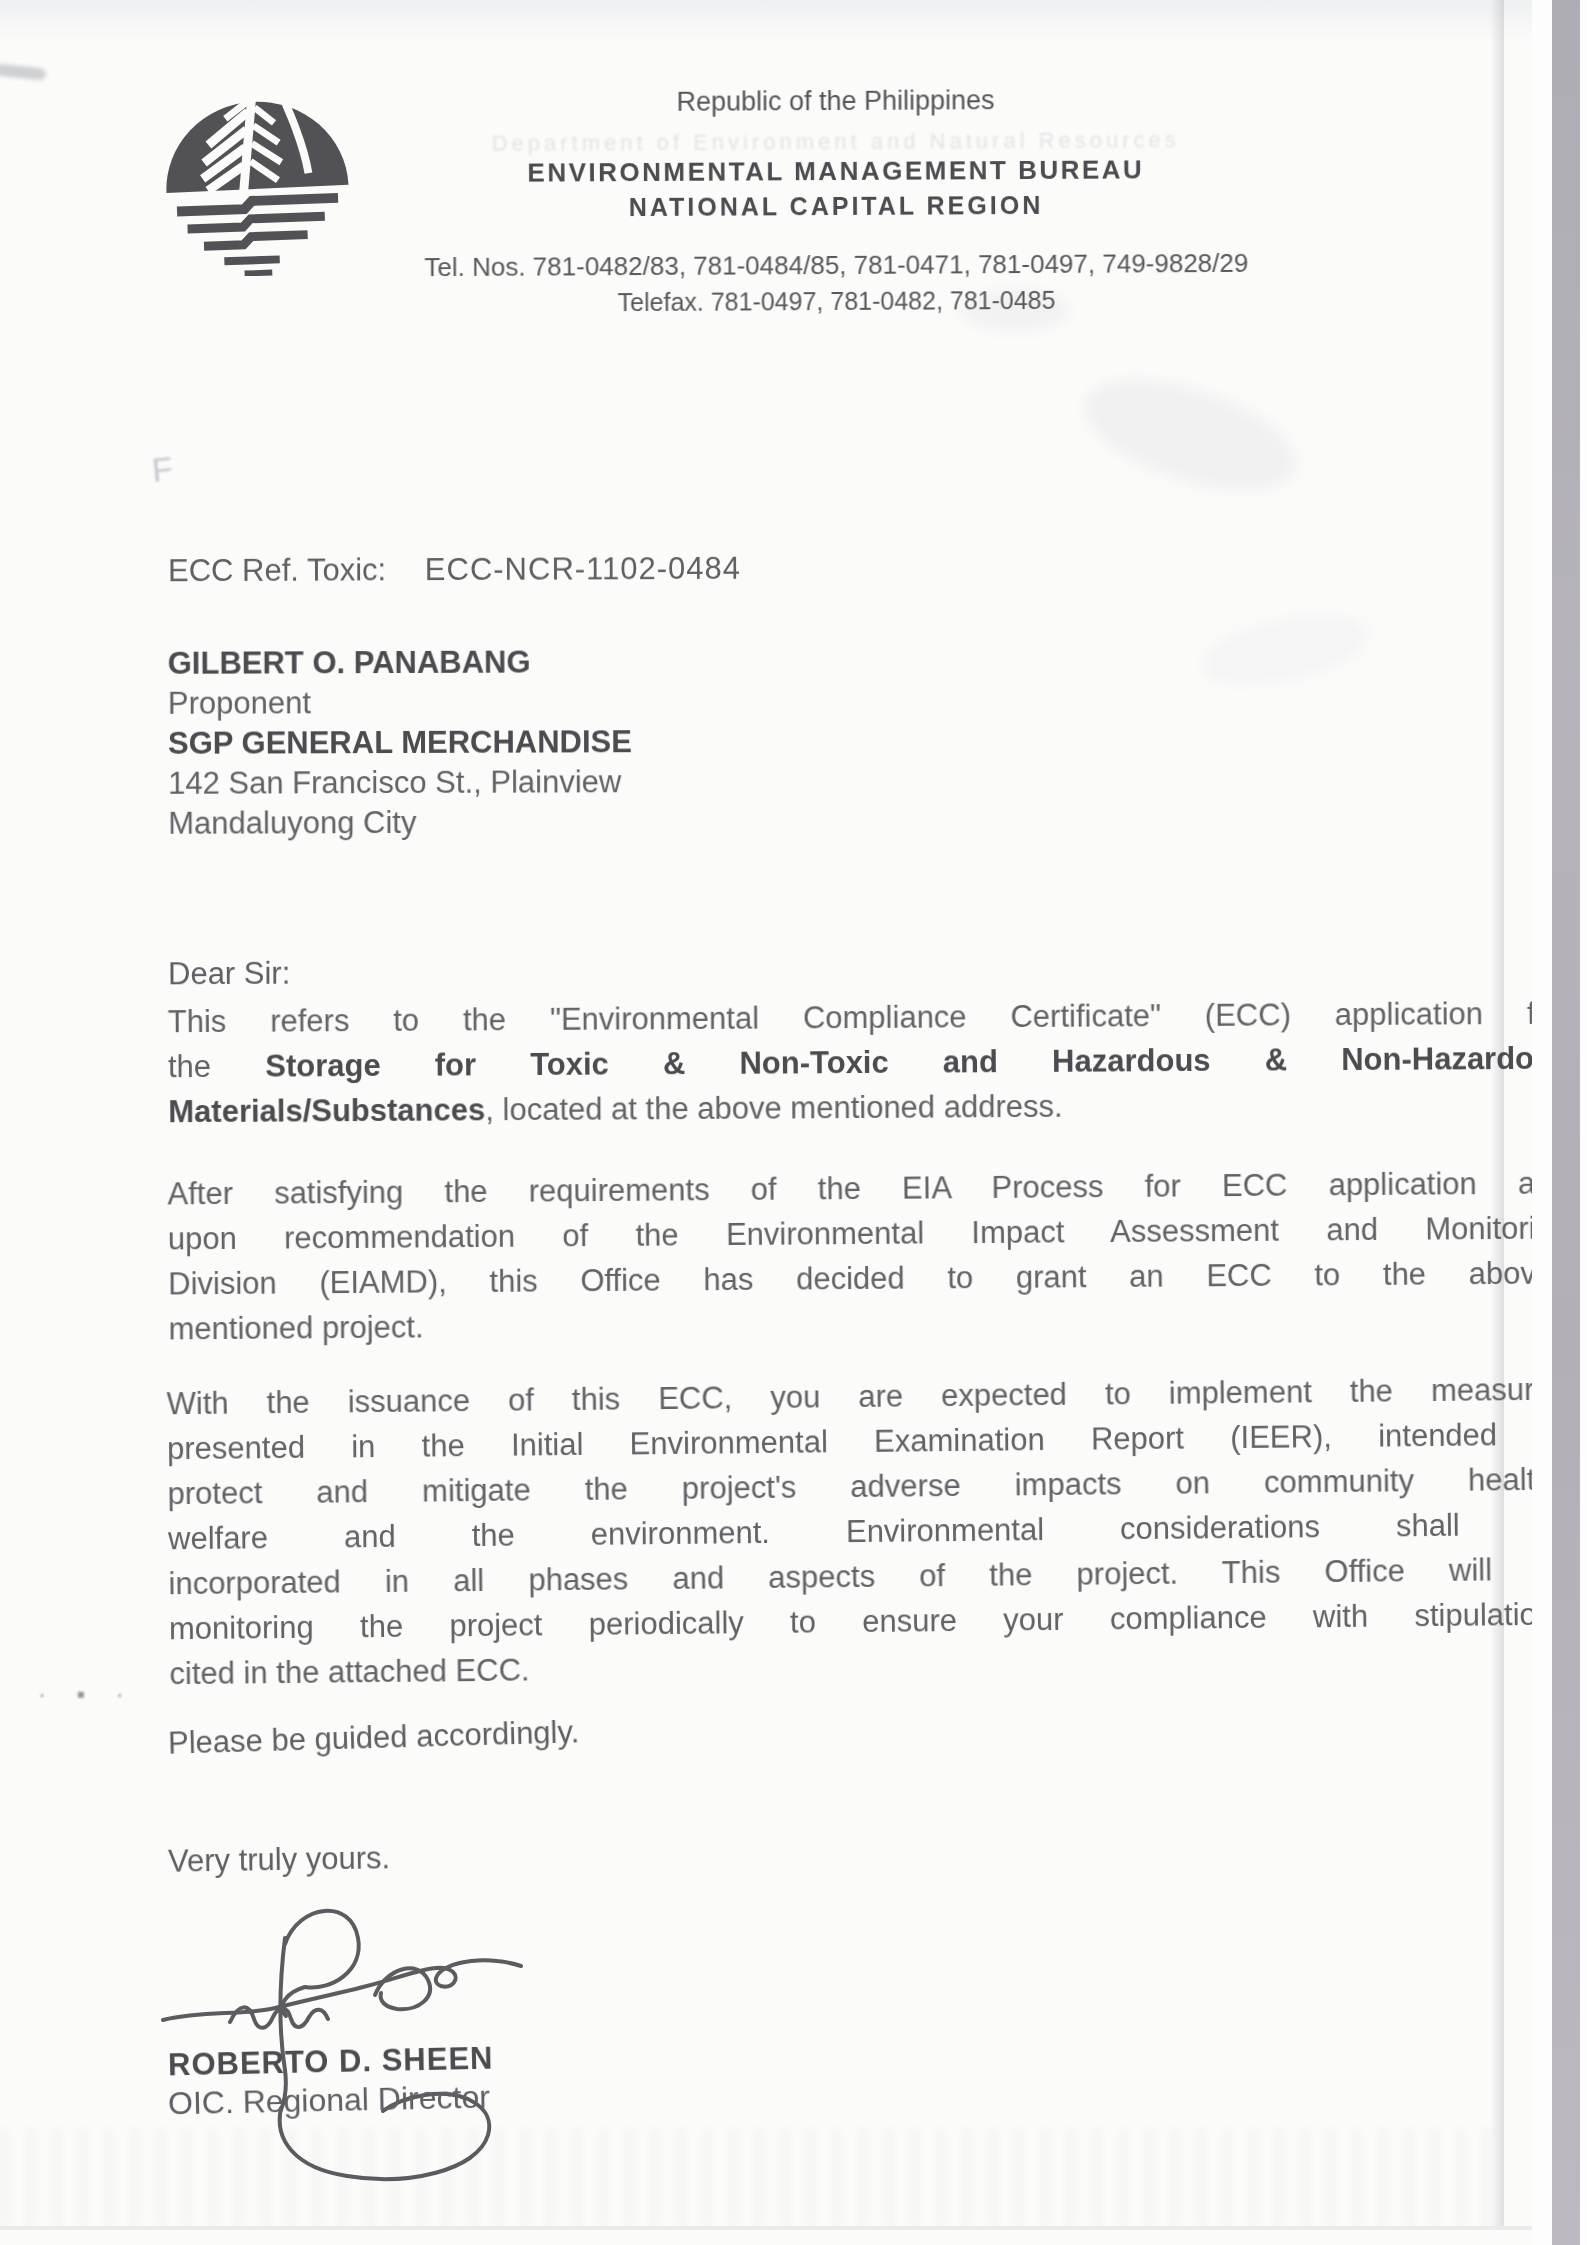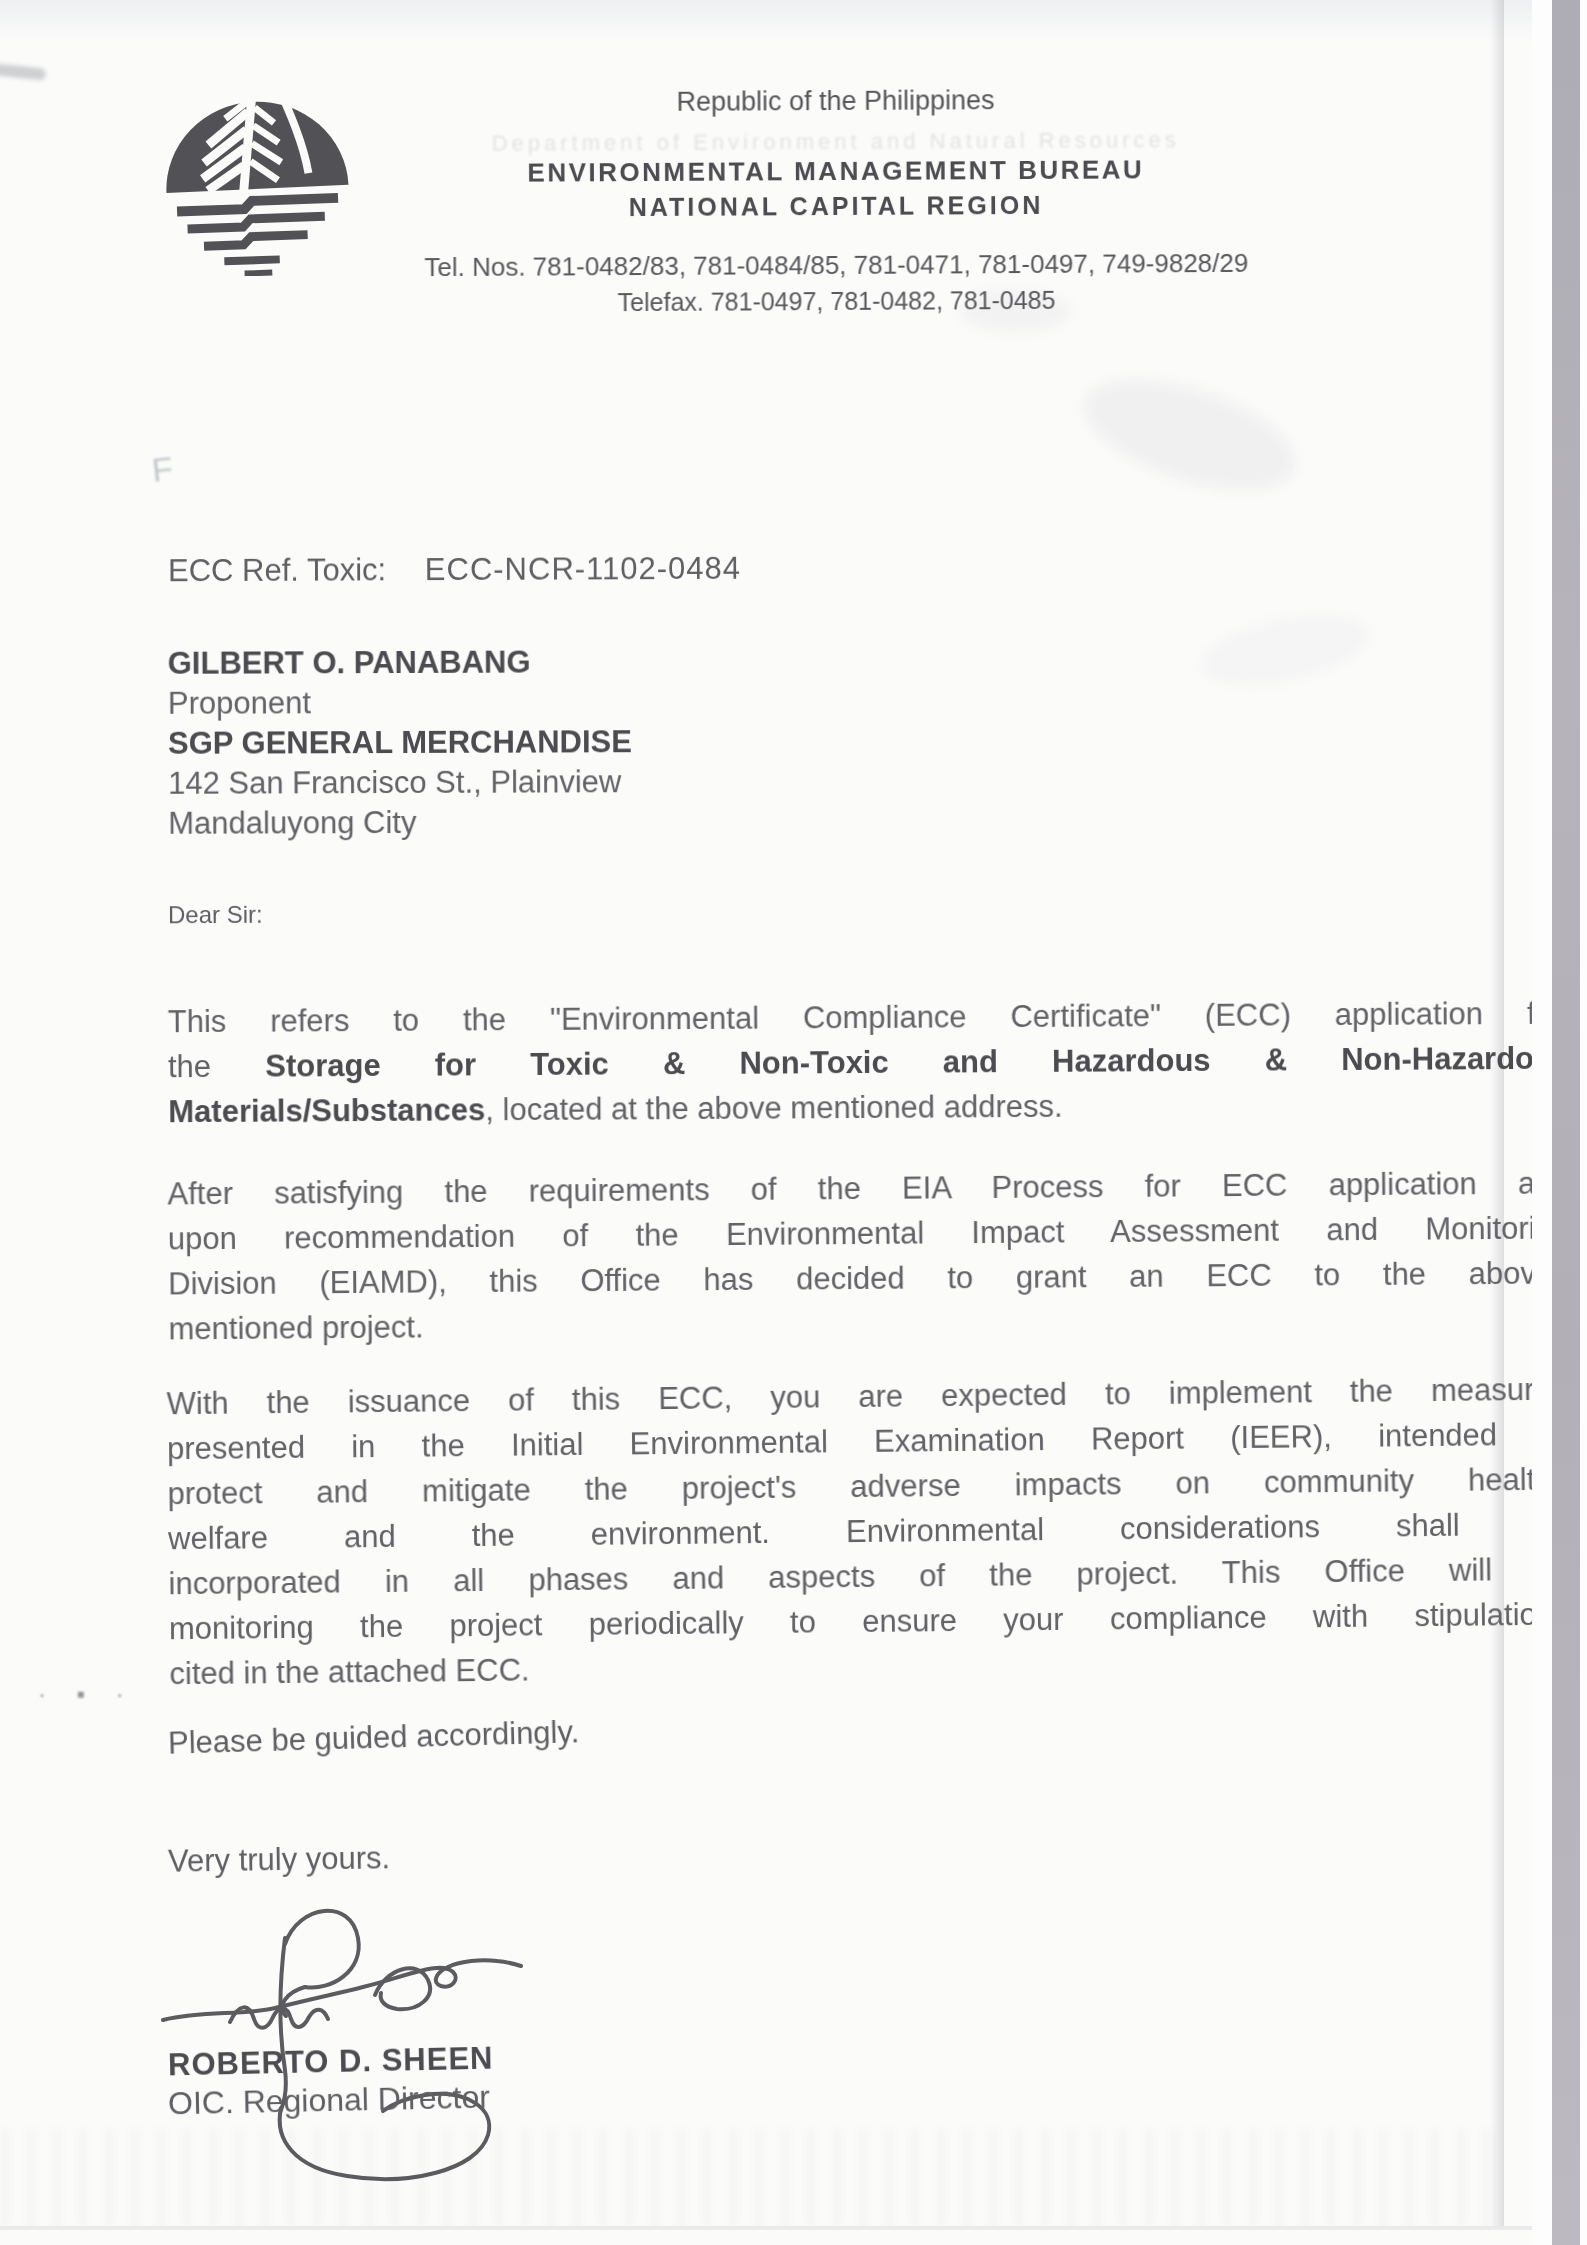--- a/index.html
+++ b/index.html
@@ -97,21 +97,21 @@
     </div>
 
     <div class="txt para addr" style="top:643px;transform:rotate(-.2deg);">
       <div class="b">GILBERT O. PANABANG</div>
       <div>Proponent</div>
       <div class="b">SGP GENERAL MERCHANDISE</div>
       <div>142 San Francisco St., Plainview</div>
       <div>Mandaluyong City</div>
     </div>
 
-    <div class="txt" style="left:168px;top:901px;font-size:24px;transform:rotate(-.3deg);">Dear Sir:</div>
+    <div class="txt" style="left:168px;top:956px;font-size:31px;transform:rotate(-.3deg);">Dear Sir:</div>
 
     <div class="txt para" style="top:995px;transform:rotate(-.35deg);">
       <div class="line">This refers to the "Environmental Compliance Certificate" (ECC) application fo</div>
       <div class="line"><span>the </span><span class="b">Storage for Toxic &amp; Non-Toxic and Hazardous &amp; Non-Hazardou</span></div>
       <div class="line last"><span class="b">Materials/Substances</span><span>, located at the above mentioned address.</span></div>
     </div>
 
     <div class="txt para" style="top:1166px;transform:rotate(-.45deg);">
       <div class="line">After satisfying the requirements of the EIA Process for ECC application an</div>
       <div class="line">upon recommendation of the Environmental Impact Assessment and Monitorin</div>

